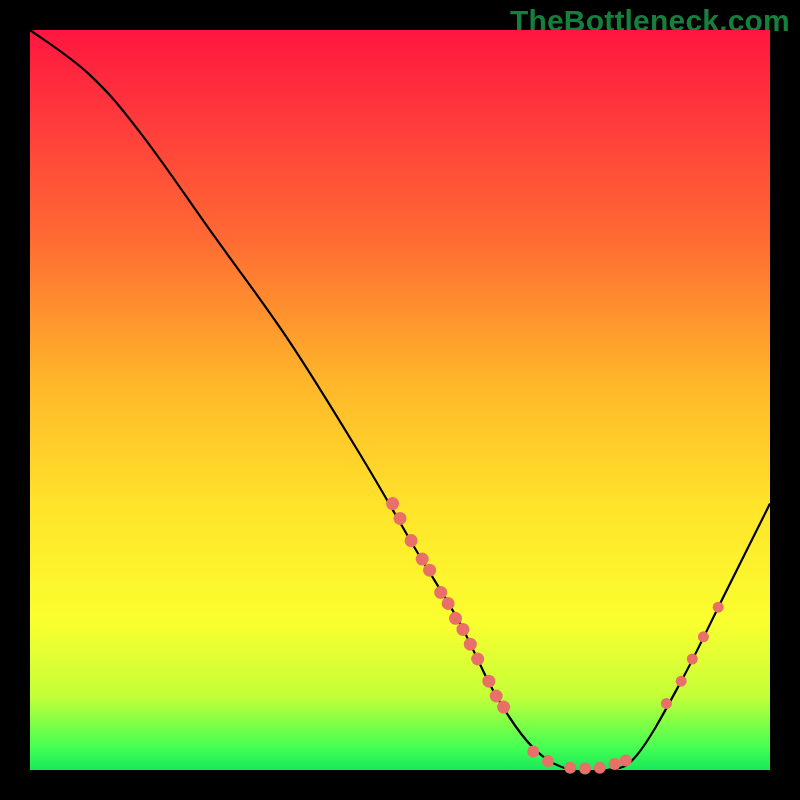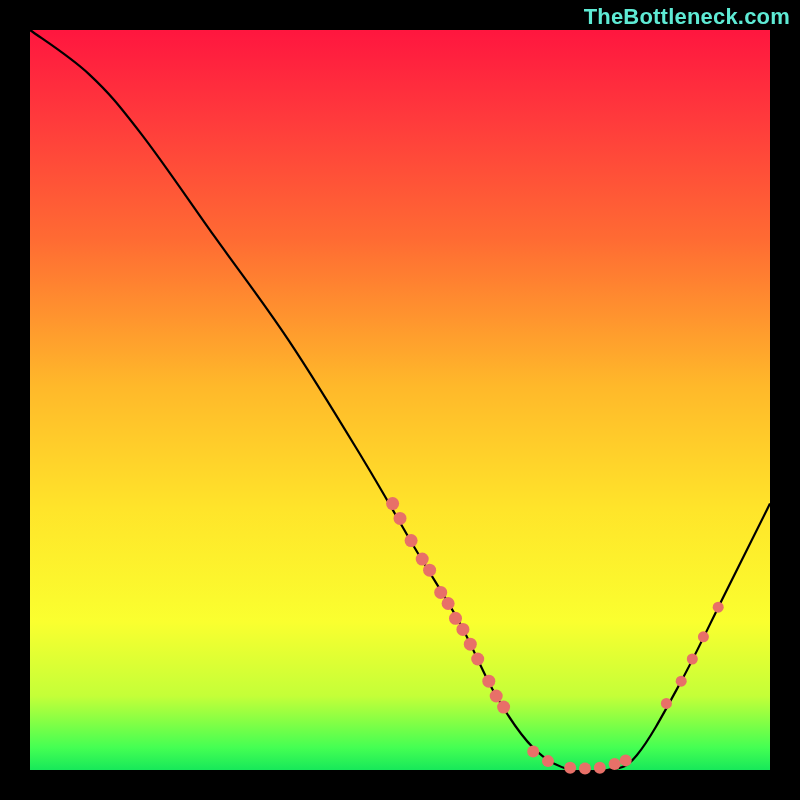--- a/index.html
+++ b/index.html
@@ -32,22 +32,22 @@
       #ffe52a 65%,
       #faff2f 80%,
       #c4ff38 90%,
       #44ff53 97%,
       #17e85a 100%);
   }
   .watermark {
     position: absolute;
     top: 4px;
     right: 10px;
-    color: #5eead4;
-    font-size: 22px;
+    color: #15803d;
+    font-size: 30px;
     font-weight: 600;
     letter-spacing: 0.2px;
     user-select: none;
   }
   svg.curve {
     position: absolute;
     left: 0;
     top: 0;
     width: 740px;
     height: 740px;

